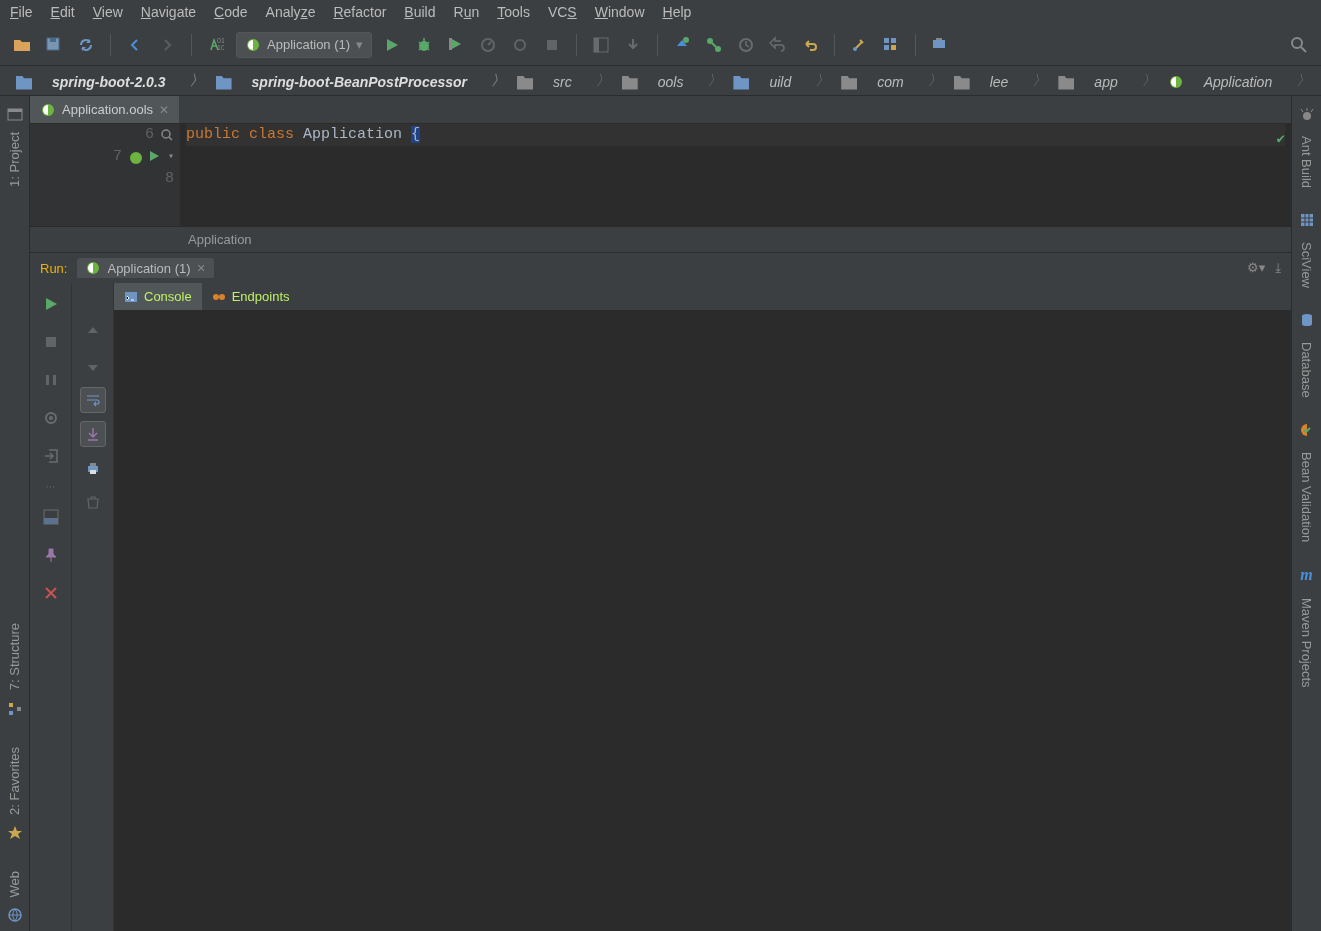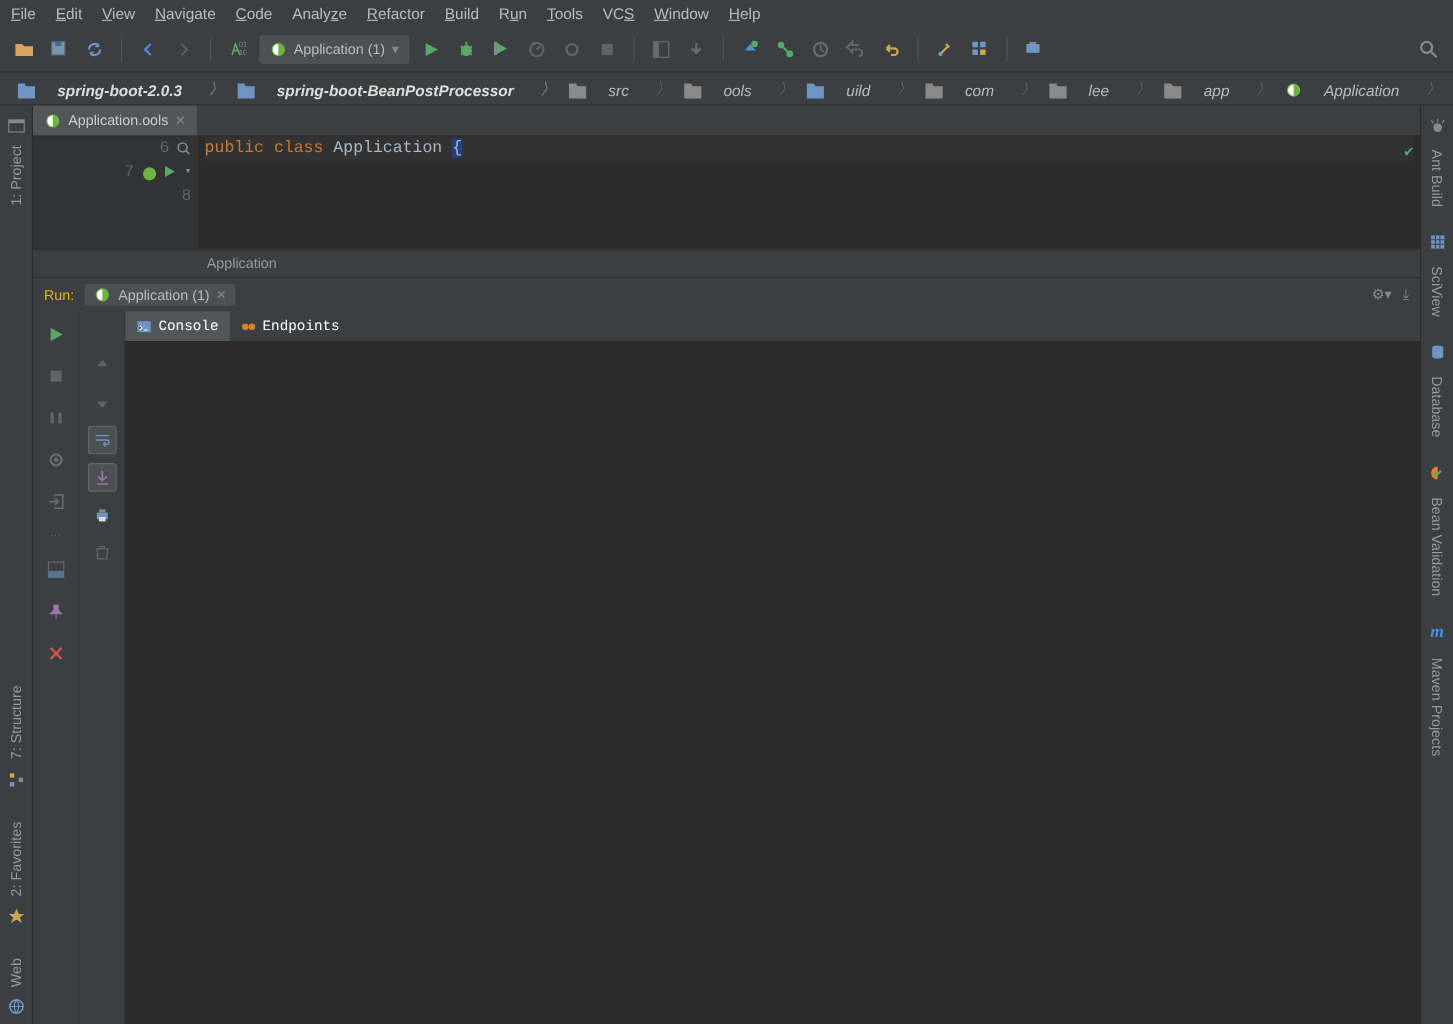--- a/index.html
+++ b/index.html
@@ -45,21 +45,21 @@
 .runhdr { height:30px; background:#3c3f41; display:flex; align-items:center; padding:0 10px; gap:10px;}
 .runhdr .title { color:#eab308;}
 .runhdr .runtab { display:flex; align-items:center; gap:6px; background:#4c5052; padding:2px 8px; border-radius:3px 3px 0 0;}
 .runhdr .hdract { margin-left:auto; display:flex; gap:10px;}
 .runbody { flex:1; display:flex; min-height:0;}
 .runlbar { width:42px; background:#3c3f41; border-right:1px solid #333; display:flex; flex-direction:column; align-items:center; padding-top:8px; gap:12px;}
 .rbtn { width:26px; height:26px; display:flex; align-items:center; justify-content:center; cursor:pointer; border-radius:3px;}
 .runlbar2 { width:42px; background:#3c3f41; border-right:1px solid #333; display:flex; flex-direction:column; align-items:center; gap:8px;}
 .consolewrap { flex:1; display:flex; flex-direction:column; min-height:0;}
 .constabs { height:28px; background:#3c3f41; border-bottom:1px solid #2b2b2b; display:flex;}
-.constab { display:flex; align-items:center; gap:6px; padding:0 10px; font-size:13px; cursor:pointer; color:#ffffff;font-family:Liberation Mono, monospace;}
+.constab { display:flex; align-items:center; gap:6px; padding:0 10px; font-size:13px; cursor:pointer; color:#bef264;}
 .constab.active { background:#515658;}
 .console { flex:1; background:#2b2b2b;}
 svg { display:block;}
 .spring-ic{width:16px;height:16px;}
 </style>
 </head>
 <body>
 
 <div class="menubar">
   <span><u>F</u>ile</span>

